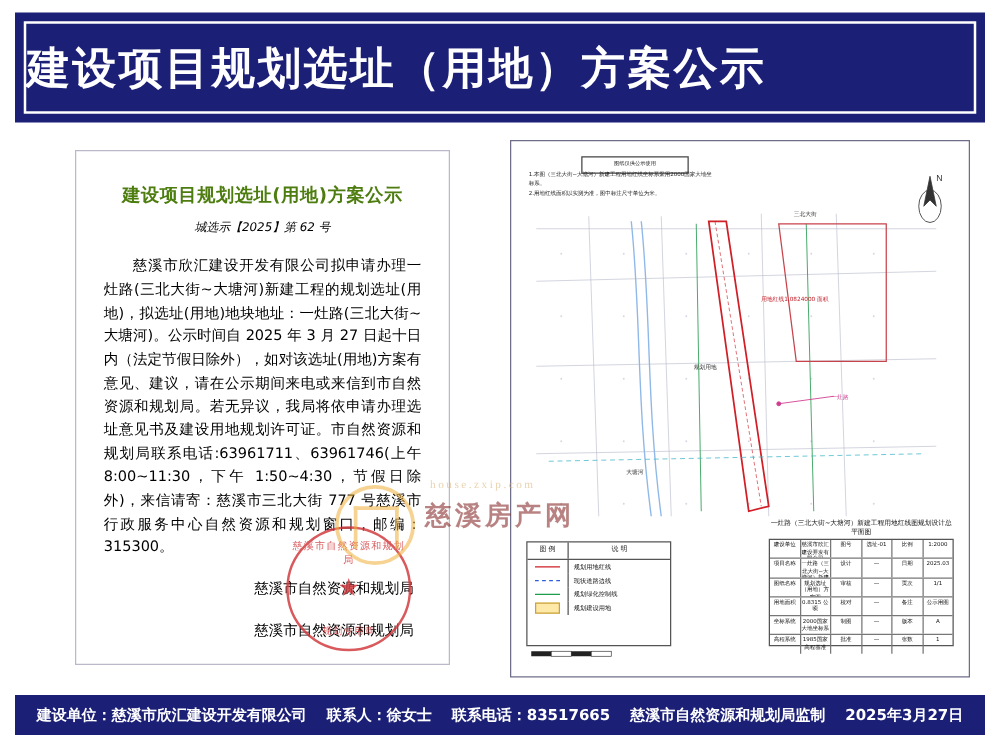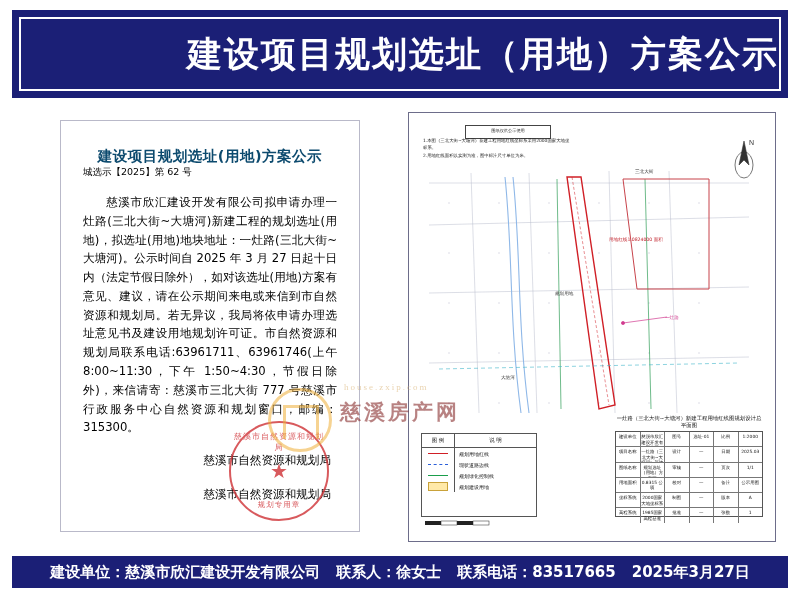--- a/index.html
+++ b/index.html
@@ -34,21 +34,21 @@
     align-items: center;
     justify-content: center;
     box-sizing: border-box;
   }
   .banner-inner {
     border: 2px solid #ffffff;
     width: 762px;
     height: 74px;
     display: flex;
     align-items: center;
-    justify-content: flex-end;
+    justify-content: flex-start;
     box-sizing: border-box;
   }
   .banner-title {
     color: #ffffff;
     font-family: "DejaVu Sans", sans-serif;
     font-size: 35px;
     font-weight: bold;
     letter-spacing: 2px;
     white-space: nowrap;
   }
@@ -65,21 +65,21 @@
     align-items: center;
     justify-content: center;
     box-sizing: border-box;
   }
   .footer-inner {
     display: flex;
     align-items: center;
     gap: 16px;
     color: #ffffff;
     font-family: "DejaVu Sans", sans-serif;
-    font-size: 15px;
+    font-size: 12px;
     font-weight: bold;
     white-space: nowrap;
   }
 
   
   .body-area {
     position: absolute;
     left: 12px;
     top: 102px;
     width: 776px;
@@ -96,27 +96,30 @@
     background: #ffffff;
     border: 1px solid #b9b9c9;
     box-sizing: border-box;
     padding: 26px 22px 10px 22px;
   }
   .notice-title {
     text-align: center;
     font-family: "DejaVu Sans", sans-serif;
     font-size: 14.5px;
     font-weight: bold;
-    color: #0c4a6e;
+    color: #4d7c0f;
     letter-spacing: 0.5px;
   }
   .notice-subtitle {
+    text-align: center;
     font-family: "DejaVu Sans", sans-serif;
     font-size: 9.5px;
     color: #000;
+    margin-top: 10px;
+    font-style: italic;
   }
   .notice-body {
     margin-top: 14px;
     font-family: "DejaVu Sans", sans-serif;
     font-size: 11.6px;
     line-height: 1.62;
     color: #000;
     text-align: justify;
     text-indent: 2em;
   }
@@ -590,17 +593,18 @@
       <div class="wm-sub">house.zxip.com</div>
       <div class="wm-text">慈溪房产网</div>
     </div>
   </div>
 
   <div class="footer">
     <div class="footer-inner">
       <span>建设单位：慈溪市欣汇建设开发有限公司</span>
       <span>联系人：徐女士</span>
       <span>联系电话：83517665</span>
+      <span>慈溪市自然资源和规划局监制</span>
       <span>2025年3月27日</span>
     </div>
   </div>
 
 </div>
 
 </body></html>

